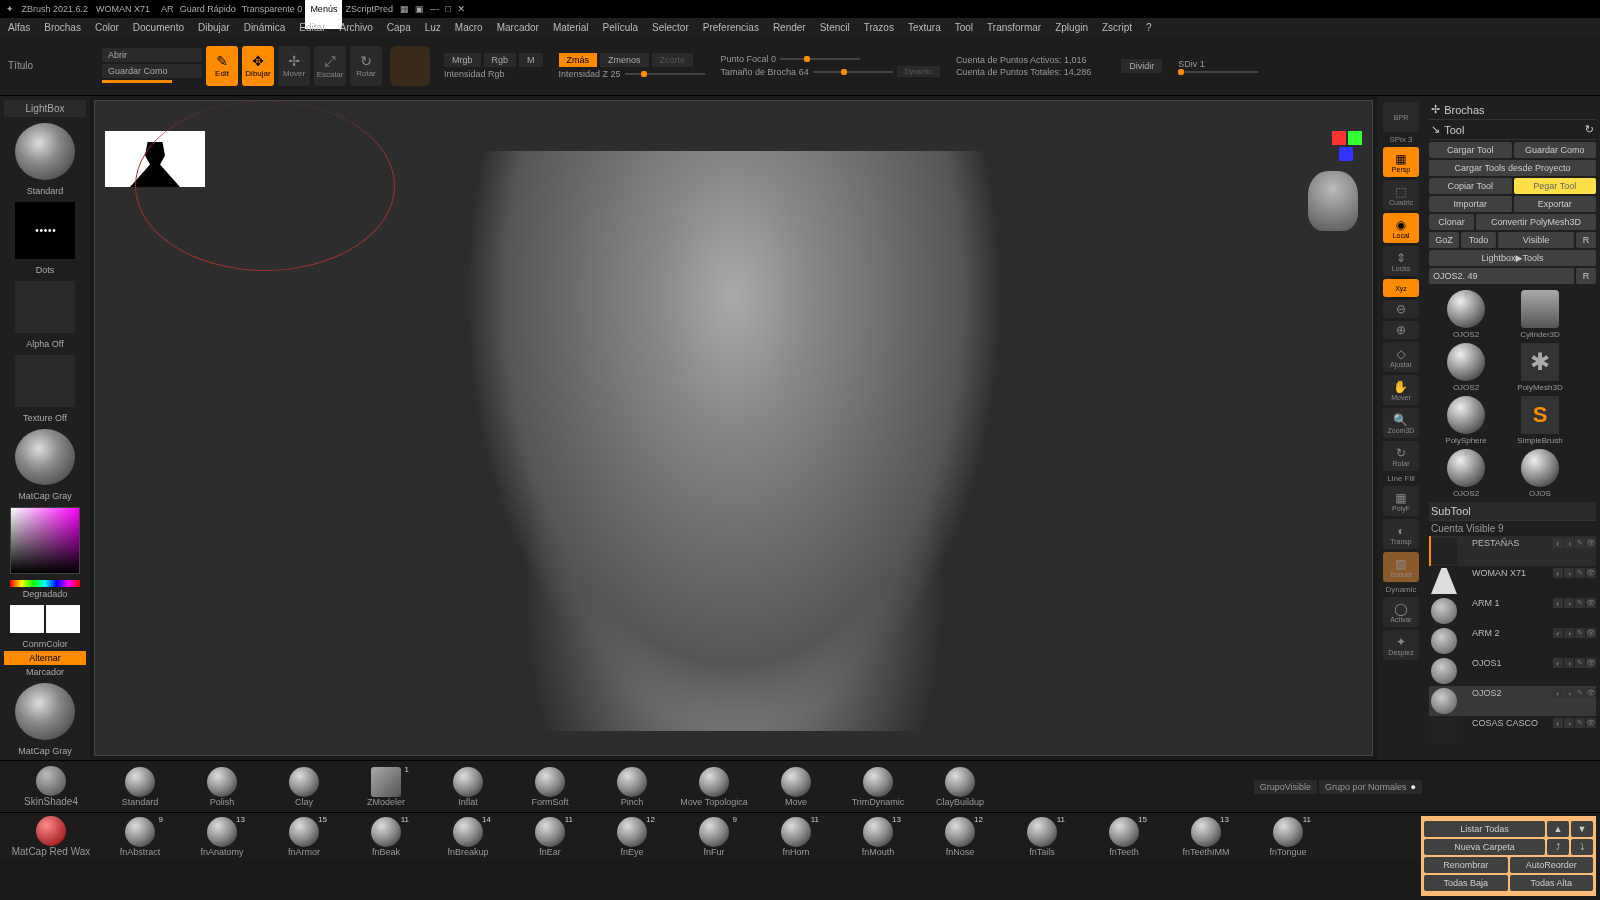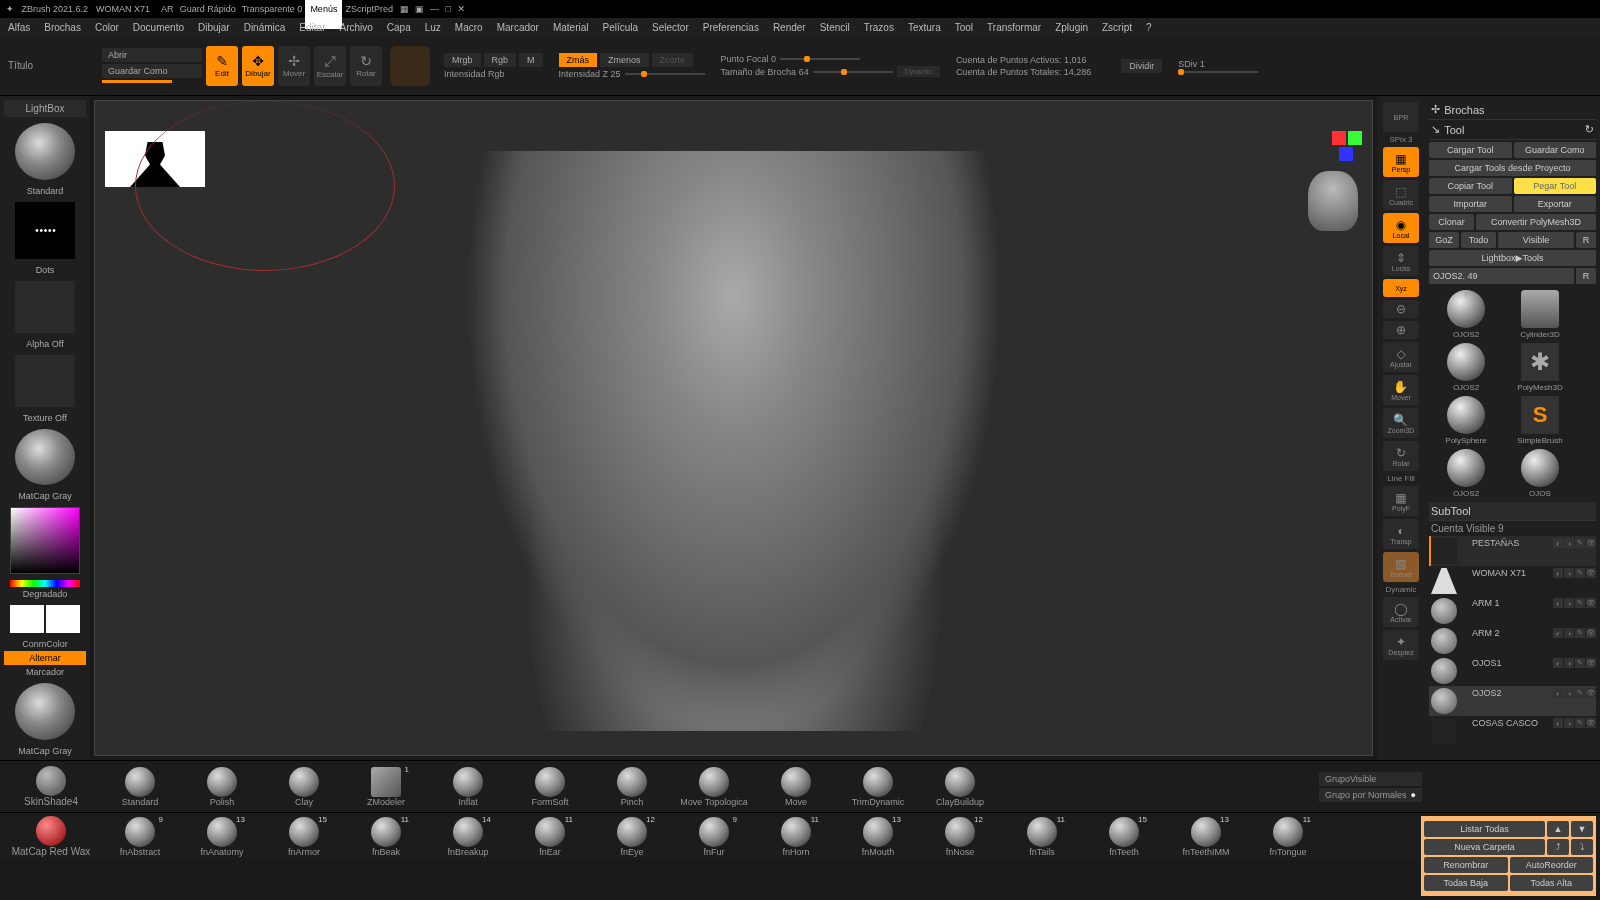--- a/index.html
+++ b/index.html
@@ -90,21 +90,21 @@
 .st-icons { display: flex; gap: 1px; }
 .st-icons span { width: 10px; height: 10px; background: #333; font-size: 7px; color: #777; display: flex; align-items: center; justify-content: center; }
 
 
 .shelf { background: #1c1c1c; height: 52px; display: flex; align-items: center; padding: 0 8px; gap: 10px; border-top: 1px solid #000; }
 .shelf-item { display: flex; flex-direction: column; align-items: center; width: 72px; font-size: 9px; cursor: pointer; }
 .shelf-item .orb { width: 30px; height: 30px; background: radial-gradient(circle at 35% 30%, #ddd, #888 50%, #222); border-radius: 50%; }
 .shelf-item .cube { width: 30px; height: 30px; background: linear-gradient(135deg, #aaa, #555); border-radius: 3px; }
 .shelf-item .num { position: relative; }
 .shelf-item .num .badge { position: absolute; top: -2px; right: -8px; font-size: 8px; color: #ccc; }
-.shelf-right { margin-left: auto; display: flex; flex-direction: column; gap: 2px; }
+.shelf-right { margin-left: auto; display: flex; flex-direction: row; gap: 2px; }
 .shelf-right .row { background: #2a2a2a; padding: 2px 6px; font-size: 9px; display: flex; align-items: center; gap: 4px; }
 .shelf2 { height: 48px; }
 .shelf2 .shelf-item { width: 72px; }
 .mat-orb { width: 30px; height: 30px; background: radial-gradient(circle at 35% 30%, #bbb, #444); border-radius: 50%; }
 .mat-orb.red { background: radial-gradient(circle at 35% 30%, #f88, #800); }
 
 .bottom-right { position: absolute; right: 4px; bottom: 4px; width: 175px; background: #fdba74; padding: 3px; }
 </style>
 </head>
 <body>

